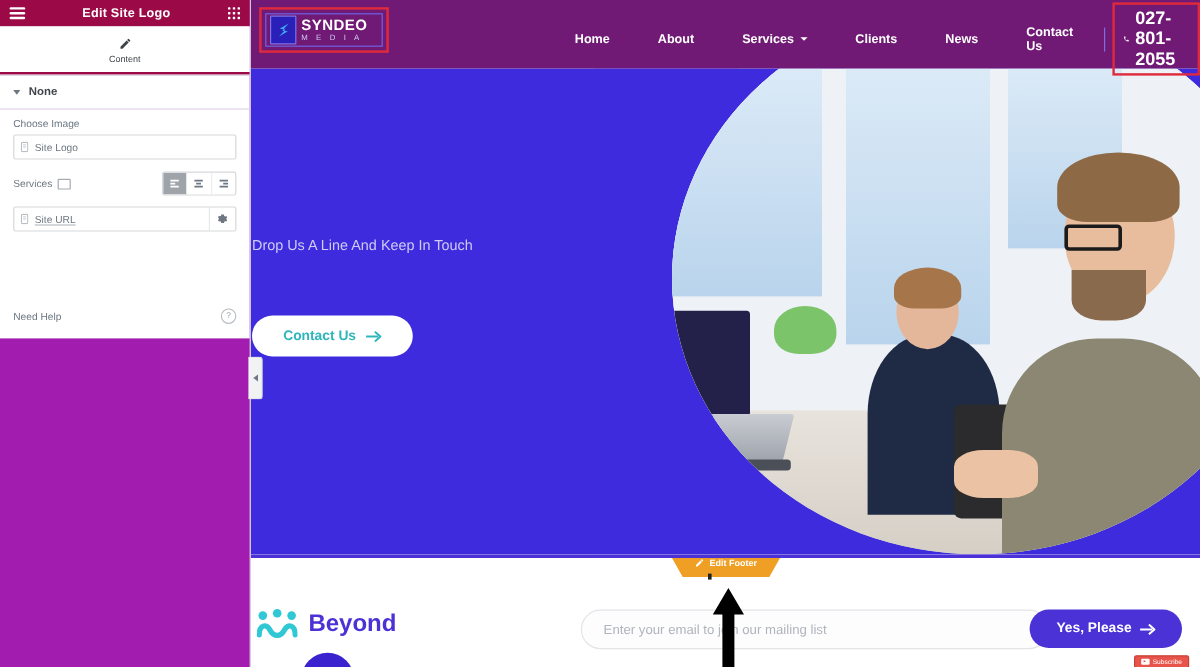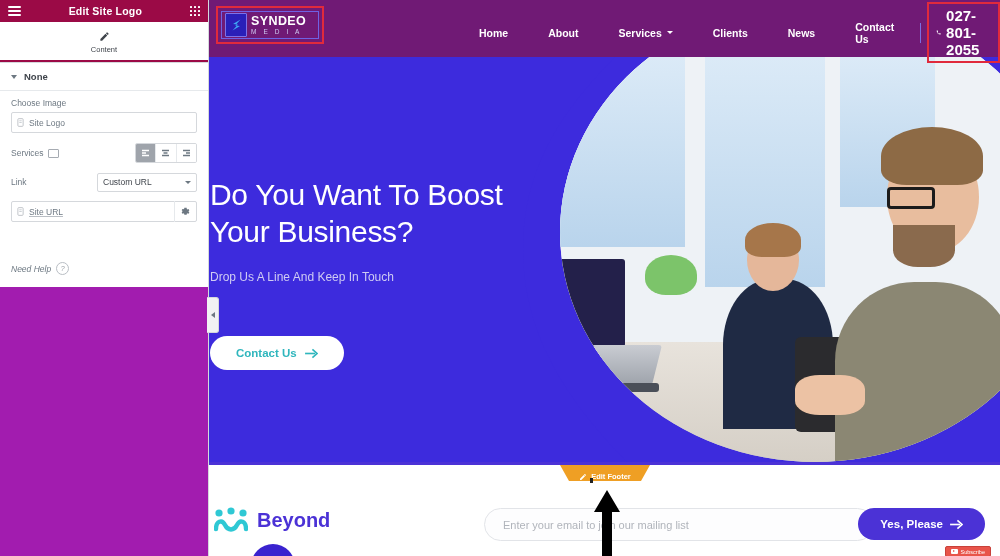--- a/index.html
+++ b/index.html
@@ -53,22 +53,22 @@
 
   .aligngrp{display:flex;border:1px solid #d5d8dc;border-radius:2px;overflow:hidden;width:60px;}
   .algbtn{flex:1;height:18px;display:flex;align-items:center;justify-content:center;
           background:#fff;border-right:1px solid #e6e9ec;cursor:pointer;}
   .algbtn:last-child{border-right:none;}
   .algbtn.on{background:#9fa4ab;}
   .algbtn svg line{stroke:#6d7882;stroke-width:1.3;}
   .algbtn.on svg line{stroke:#fff;}
   .mon{width:9px;height:7px;border:1px solid #a6abb2;border-radius:1px;display:inline-block;}
 
-  .needhelp{display:flex;align-items:center;justify-content:flex-start;gap:5px;
-            font-size:8.5px;color:#6d7882;margin-top:40px;font-style:italic;}
+  .needhelp{display:flex;align-items:center;justify-content:space-between;gap:5px;
+            font-size:8.5px;color:#6d7882;margin-top:64px;}
   .qmark{width:11px;height:11px;border:1px solid #b9bec4;border-radius:50%;
          display:flex;align-items:center;justify-content:center;font-size:7px;color:#9aa0a7;}
 
   
   .collapse{position:absolute;left:207px;top:297px;width:11px;height:34px;background:#f1f2f3;
             border:1px solid #d5d8dc;border-left:none;border-radius:0 3px 3px 0;
             display:flex;align-items:center;justify-content:center;z-index:40;cursor:pointer;}
   .collapse .ar{width:0;height:0;border-top:3.2px solid transparent;border-bottom:3.2px solid transparent;
                 border-right:4px solid #6d7882;}
 
@@ -119,21 +119,21 @@
   .h1{color:#fff;font-size:30px;line-height:1.22;font-weight:normal;margin:0 0 0 0;
       letter-spacing:-.3px;}
   .hsub{color:#cfcbf3;font-size:12px;margin-top:20px;}
   .cta{display:inline-flex;align-items:center;gap:8px;background:#fff;color:#2fb6bd;
        font-size:11.5px;font-weight:bold;border-radius:22px;padding:11px 26px;margin-top:52px;
        cursor:pointer;}
 
   
   .footer{position:relative;height:94px;background:#fff;border-top:3px solid #4b32d6;}
   .edit-badge{position:absolute;left:351px;top:0;width:90px;height:16px;background:#ef9f24;
-              color:#fff;font-size:7.5px;font-weight:bold;display:flex;align-items:flex-end;
+              color:#fff;font-size:7.5px;font-weight:bold;display:flex;align-items:flex-start;
               justify-content:center;gap:4px;
               clip-path:polygon(0 0,100% 0,90% 100%,10% 100%);cursor:pointer;z-index:6;}
   .brand{position:absolute;left:5px;top:42px;display:flex;align-items:center;gap:9px;}
   .brand .bname{color:#4b32d6;font-size:20px;font-weight:bold;text-align:center;}
   .mail{position:absolute;left:275px;top:43px;width:390px;height:33px;border:1px solid #e2e4e8;
         border-radius:18px;background:#fdfdfe;display:flex;align-items:center;padding:0 18px;
         box-sizing:border-box;font-size:11px;color:#b0b4bb;cursor:text;}
   .yes{position:absolute;right:15px;top:43px;background:#4b32d6;color:#fff;font-size:11.5px;
        font-weight:bold;border-radius:18px;padding:10px 22px;display:flex;align-items:center;gap:7px;
        cursor:pointer;}
@@ -227,29 +227,20 @@
             <svg width="9" height="8" viewBox="0 0 9 8">
               <line x1="1" y1="1.5" x2="8" y2="1.5"></line>
                 <line x1="4" y1="4" x2="8" y2="4"></line>
                 <line x1="1" y1="6.5" x2="8" y2="6.5"></line>
             </svg>
           </div>
         </div>
       </div>
 
 
-      <div class="fld">
-        <span class="flabel">Link</span>
-        <div class="ctrl">
-          <div class="sel">
-            <span>Custom URL</span>
-            <span class="car2"></span>
-          </div>
-        </div>
-      </div>
 
       <div class="txtfield hasbtn">
         <svg class="tagico" viewBox="0 0 8 10">
           <rect x="1" y="0.6" width="6" height="8.8" rx="1" fill="none" stroke="#b9bec4" stroke-width="1"></rect>
           <line x1="2.6" y1="3" x2="5.4" y2="3" stroke="#b9bec4" stroke-width=".8"></line>
           <line x1="2.6" y1="5" x2="5.4" y2="5" stroke="#b9bec4" stroke-width=".8"></line>
         </svg>
         <span class="underl">Site URL</span>
         <span class="gearbtn">
           <svg width="9" height="9" viewBox="0 0 24 24">
@@ -347,24 +338,20 @@
           </div>
         </div>
         <svg class="blue-cut" viewBox="0 0 505 405" preserveAspectRatio="none">
           <path d="M0,0 L505,0 L505,405 L0,405 Z" fill="none"></path>
           <path d="M0,0 L120,0 C60,60 28,118 28,192 C28,272 66,338 132,405 L0,405 Z" fill="#3d2bdd"></path>
           <path d="M505,0 L440,0 C492,58 505,120 505,190 Z" fill="none"></path>
         </svg>
       </div>
 
       <div class="hero-txt">
-        <h1 class="h1">
-          <span>Do You Want To Boost</span><br>
-          <span>Your Business?</span>
-        </h1>
         <div class="hsub">Drop Us A Line And Keep In Touch</div>
         <div class="cta">
           <span>Contact Us</span>
           <svg width="13" height="11" viewBox="0 0 14 12">
             <line x1="0" y1="6" x2="11" y2="6" stroke="#2fb6bd" stroke-width="1.8"></line>
             <path d="M8 1.6 L13 6 L8 10.4" fill="none" stroke="#2fb6bd" stroke-width="1.8"></path>
           </svg>
         </div>
       </div>
     </div>

